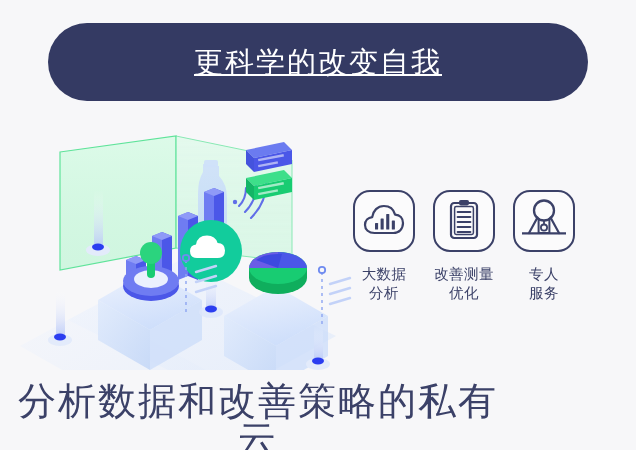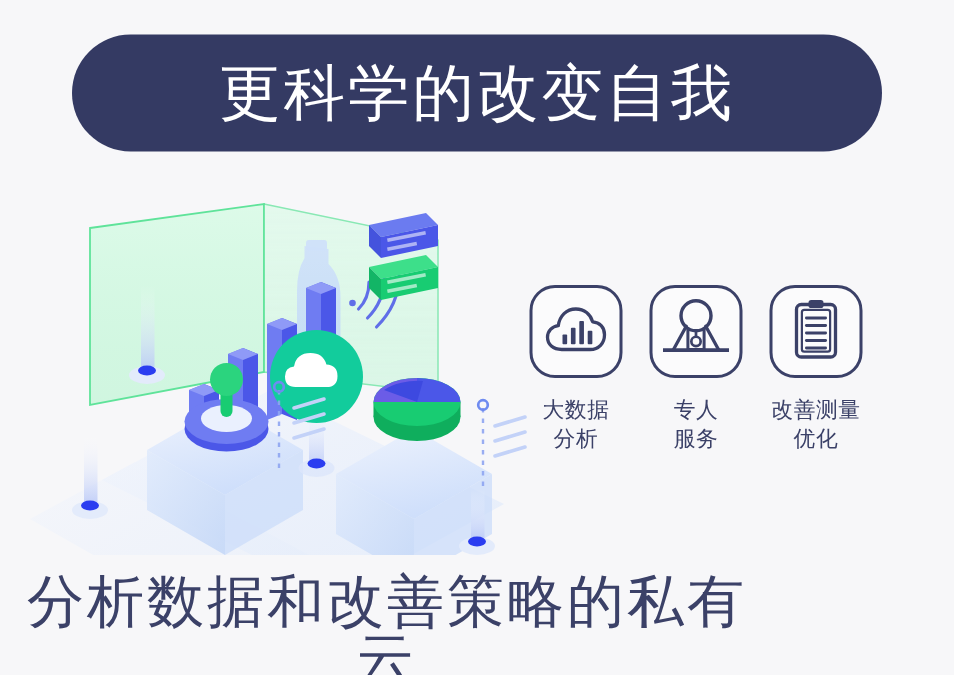--- a/index.html
+++ b/index.html
@@ -30,25 +30,26 @@
     width: 540px;
     height: 78px;
     background: #343a63;
     border-radius: 39px;
     display: flex;
     align-items: center;
     justify-content: center;
   }
   .title-text {
     color: #ffffff;
-    font-size: 41px;
+    font-size: 29px;
     letter-spacing: 2px;
     line-height: 1;
     font-weight: 400;
     white-space: nowrap;
+    text-decoration: underline;
   }
 
   
   .illustration {
     position: absolute;
     left: 20px;
     top: 120px;
     width: 340px;
     height: 250px;
   }
@@ -286,37 +287,20 @@
               <rect x="12" y="21" width="3.1" height="6.5" rx="0.6"></rect>
               <rect x="17.6" y="16.5" width="3.1" height="11" rx="0.6"></rect>
               <rect x="23.2" y="12" width="3.1" height="15.5" rx="0.6"></rect>
               <rect x="28.8" y="18.5" width="3.1" height="9" rx="0.6"></rect>
             </g>
           </svg>
         </span>
       </div>
       <div class="feature-label">大数据
 分析</div>
-    </div>
-
-    <div class="feature">
-      <div class="feature-icon-box">
-        <span>
-          <svg width="46" height="42" viewBox="0 0 46 42" xmlns="http://www.w3.org/2000/svg">
-            <circle cx="23" cy="12.5" r="10" fill="none" stroke="#3b4168" stroke-width="2.3"></circle>
-            <path d="M16.5,19.5 L8,35 M29.5,19.5 L38,35" stroke="#3b4168" stroke-width="2.2" stroke-linecap="round" fill="none"></path>
-            <path d="M17.6,20.5 L17.6,35 L28.4,35 L28.4,20.5" fill="none" stroke="#3b4168" stroke-width="2"></path>
-            <line x1="23" y1="22.5" x2="23" y2="27" stroke="#3b4168" stroke-width="1.8"></line>
-            <circle cx="23" cy="29.6" r="3.1" fill="none" stroke="#3b4168" stroke-width="1.8"></circle>
-            <line x1="1" y1="35.4" x2="45" y2="35.4" stroke="#3b4168" stroke-width="2.4"></line>
-          </svg>
-        </span>
-      </div>
-      <div class="feature-label">专人
-服务</div>
     </div>
 
     <div class="feature">
       <div class="feature-icon-box">
         <span>
           <svg width="34" height="42" viewBox="0 0 34 42" xmlns="http://www.w3.org/2000/svg">
             <rect x="4" y="5" width="26" height="35" rx="3.2" fill="none" stroke="#3b4168" stroke-width="2.2"></rect>
             <rect x="7.6" y="8.6" width="18.8" height="27.8" rx="1.6" fill="none" stroke="#3b4168" stroke-width="1.5"></rect>
             <rect x="12" y="2" width="10" height="5.4" rx="1.8" fill="#3b4168"></rect>
             <g stroke="#3b4168" stroke-width="1.9" stroke-linecap="round">
@@ -326,17 +310,34 @@
               <line x1="10.6" y1="29" x2="23.4" y2="29"></line>
               <line x1="10.6" y1="34" x2="23.4" y2="34"></line>
             </g>
           </svg>
         </span>
       </div>
       <div class="feature-label">改善测量
 优化</div>
     </div>
 
+    <div class="feature">
+      <div class="feature-icon-box">
+        <span>
+          <svg width="46" height="42" viewBox="0 0 46 42" xmlns="http://www.w3.org/2000/svg">
+            <circle cx="23" cy="12.5" r="10" fill="none" stroke="#3b4168" stroke-width="2.3"></circle>
+            <path d="M16.5,19.5 L8,35 M29.5,19.5 L38,35" stroke="#3b4168" stroke-width="2.2" stroke-linecap="round" fill="none"></path>
+            <path d="M17.6,20.5 L17.6,35 L28.4,35 L28.4,20.5" fill="none" stroke="#3b4168" stroke-width="2"></path>
+            <line x1="23" y1="22.5" x2="23" y2="27" stroke="#3b4168" stroke-width="1.8"></line>
+            <circle cx="23" cy="29.6" r="3.1" fill="none" stroke="#3b4168" stroke-width="1.8"></circle>
+            <line x1="1" y1="35.4" x2="45" y2="35.4" stroke="#3b4168" stroke-width="2.4"></line>
+          </svg>
+        </span>
+      </div>
+      <div class="feature-label">专人
+服务</div>
+    </div>
+
   </div>
 
   <div class="tagline">分析数据和改善策略的私有云</div>
 
 </div>
 
 </body></html>

